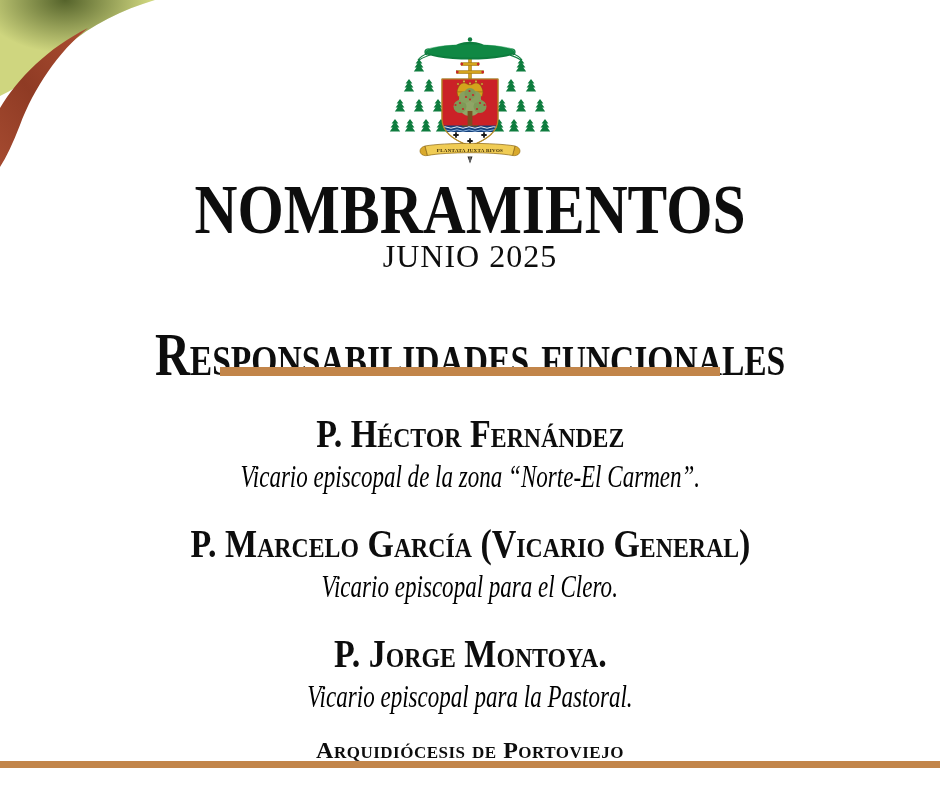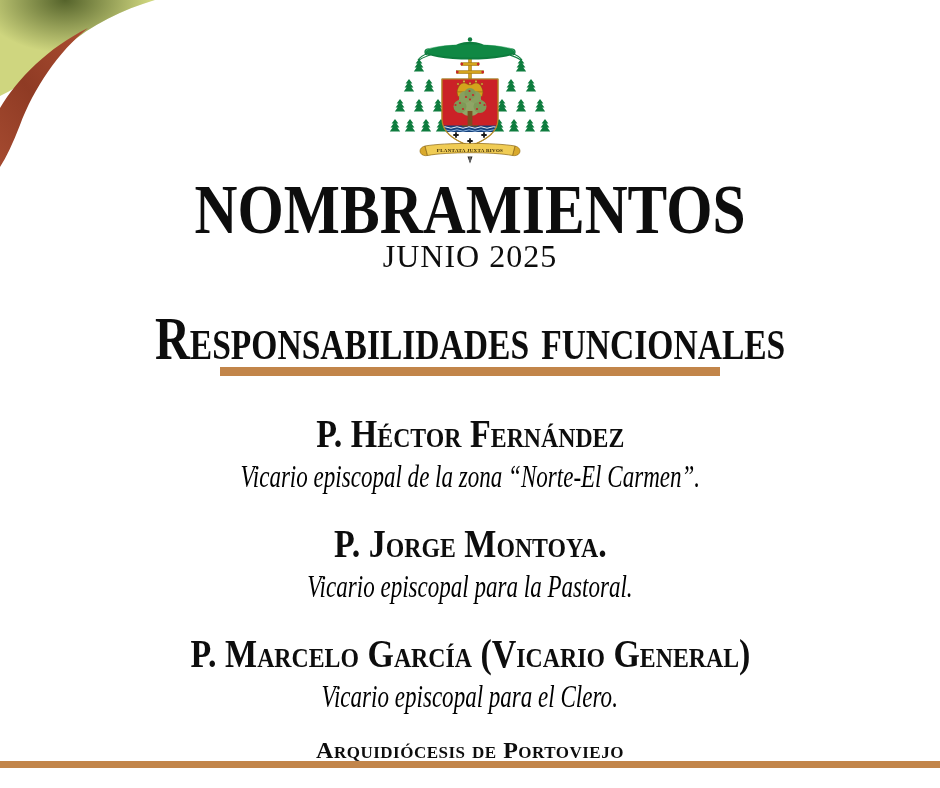--- a/index.html
+++ b/index.html
@@ -185,48 +185,48 @@
       <path d="M72.5,123.5 L77.5,123.5 L75,130.5 Z" fill="#2a2a2a"></path>
       <path d="M75,124 L75,128" stroke="#ffffff" stroke-width="0.5"></path>
     </g>
   </svg>
 
   <h1 class="txt title" style="margin:0;">
     <span class="cx sx85">NOMBRAMIENTOS</span>
   </h1>
   <div class="txt subtitle">JUNIO 2025</div>
 
-  <h2 class="txt section" style="margin:0;">
+  <h2 class="txt section" style="margin:16px;">
     <span class="cx sx78">Responsabilidades funcionales</span>
   </h2>
   <div class="section-underline"></div>
 
   <div class="appointments">
     <div class="appt">
       <div class="appt-name">
         <span class="cx sx85">P. Héctor Fernández</span>
       </div>
       <div class="appt-role">
         <span class="cx sx72">Vicario episcopal de la zona “Norte-El Carmen”.</span>
       </div>
     </div>
     <div class="appt">
       <div class="appt-name">
-        <span class="cx sx85">P. Jorge Montoya.</span>
+        <span class="cx sx85">P. Marcelo García (Vicario General)</span>
       </div>
       <div class="appt-role">
-        <span class="cx sx72">Vicario episcopal para la Pastoral.</span>
+        <span class="cx sx72">Vicario episcopal para el Clero.</span>
       </div>
     </div>
     <div class="appt">
       <div class="appt-name">
-        <span class="cx sx85">P. Marcelo García (Vicario General)</span>
+        <span class="cx sx85">P. Jorge Montoya.</span>
       </div>
       <div class="appt-role">
-        <span class="cx sx72">Vicario episcopal para el Clero.</span>
+        <span class="cx sx72">Vicario episcopal para la Pastoral.</span>
       </div>
     </div>
   </div>
 
   <div class="txt footer-org">Arquidiócesis de Portoviejo</div>
 
   <div class="bottom-gold-bar"></div>
   <div class="bottom-gold-hairline"></div>
   <div class="bottom-lime-bar"></div>
 

